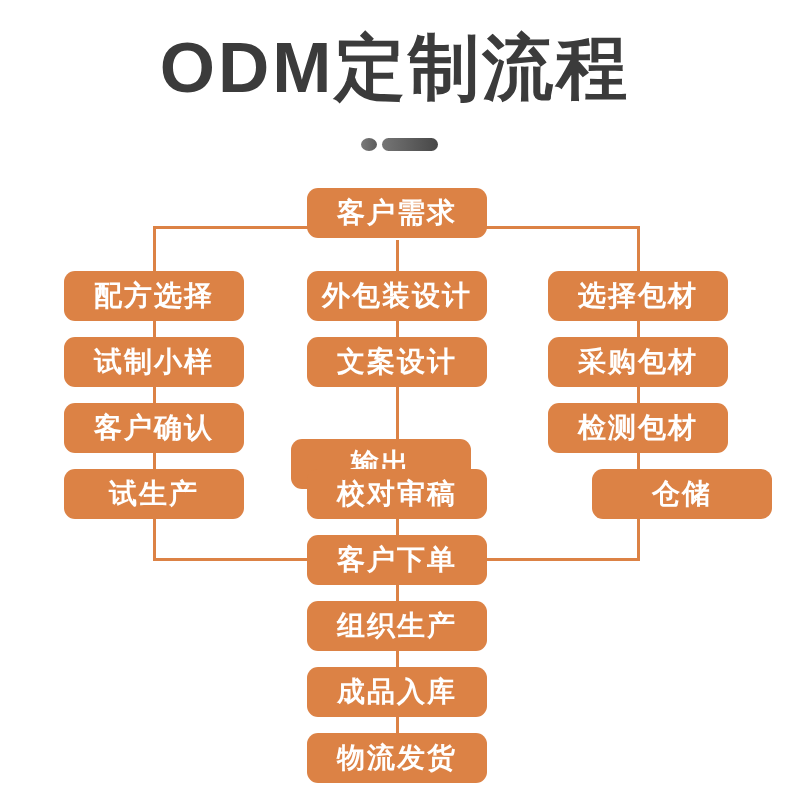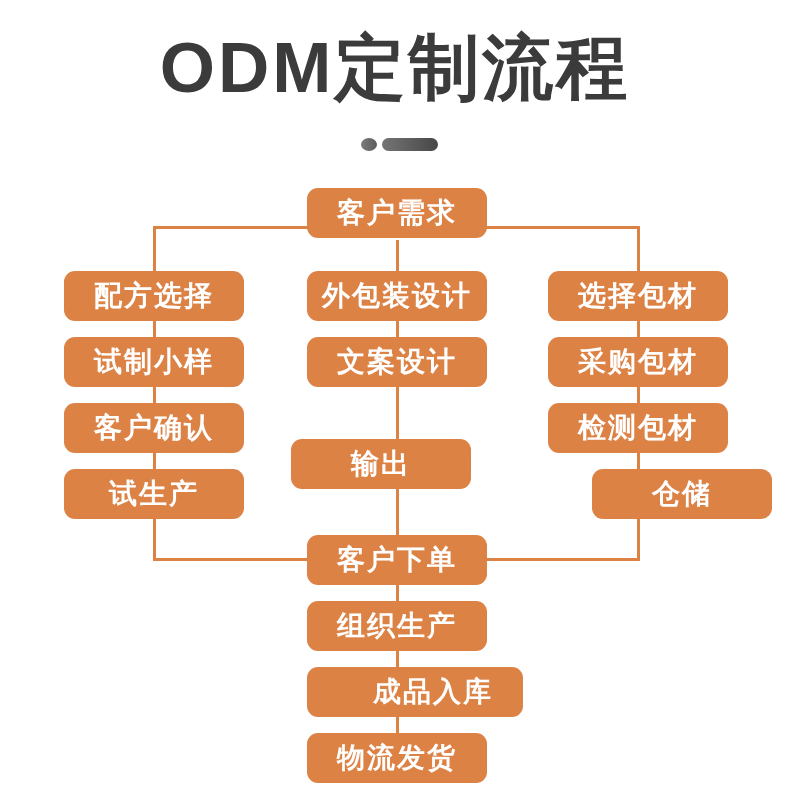--- a/index.html
+++ b/index.html
@@ -87,24 +87,25 @@
   <div class="node" style="left:307px; top:188px;">客户需求</div>
 
   <div class="node" style="left:64px; top:271px;">配方选择</div>
   <div class="node" style="left:64px; top:337px;">试制小样</div>
   <div class="node" style="left:64px; top:403px;">客户确认</div>
   <div class="node" style="left:64px; top:469px;">试生产</div>
 
   <div class="node" style="left:307px; top:271px;">外包装设计</div>
   <div class="node" style="left:307px; top:337px;">文案设计</div>
   <div class="node" style="left:291px; top:403px;margin-top:36px;">输出</div>
+  <div class="node" style="left:307px; top:469px;">校对审稿</div>
 
   <div class="node" style="left:307px; top:535px;">客户下单</div>
   <div class="node" style="left:307px; top:601px;">组织生产</div>
-  <div class="node" style="left:307px; top:667px;padding-left:36px;">成品入库</div>
+  <div class="node" style="left:307px; top:667px;">成品入库</div>
   <div class="node" style="left:307px; top:733px;text-align:center;">物流发货</div>
 
   <div class="node" style="left:548px; top:271px;">选择包材</div>
   <div class="node" style="left:548px; top:337px;text-align:center;">采购包材</div>
   <div class="node" style="left:548px; top:403px;">检测包材</div>
   <div class="node" style="left:548px; top:469px;margin-left:44px;">仓储</div>
 
 </div>
 
 </body></html>

